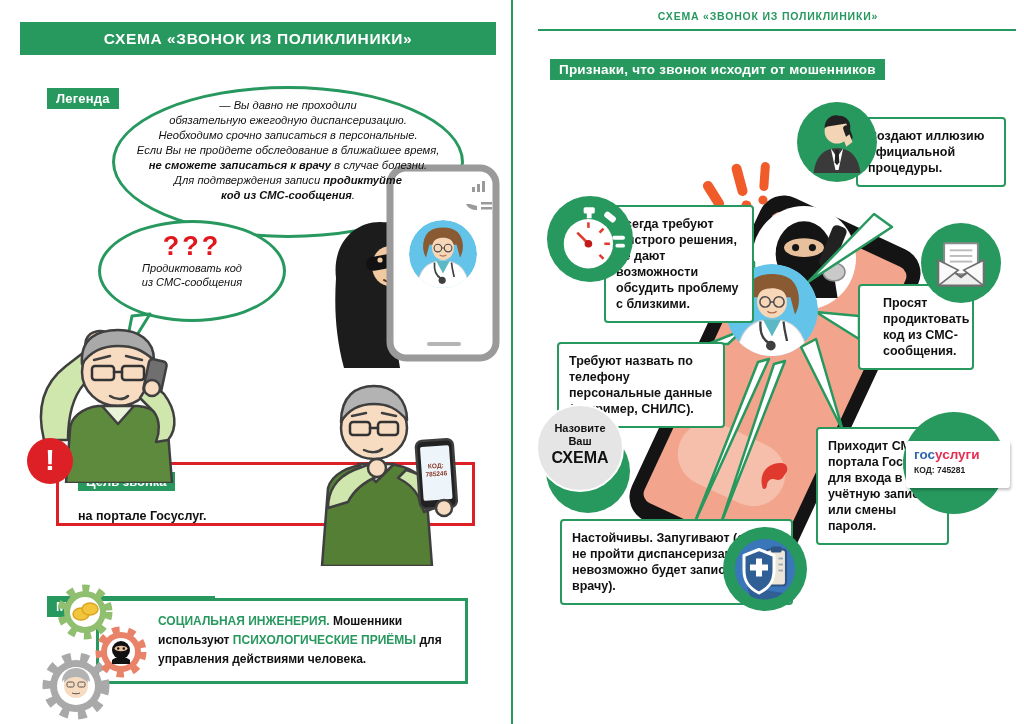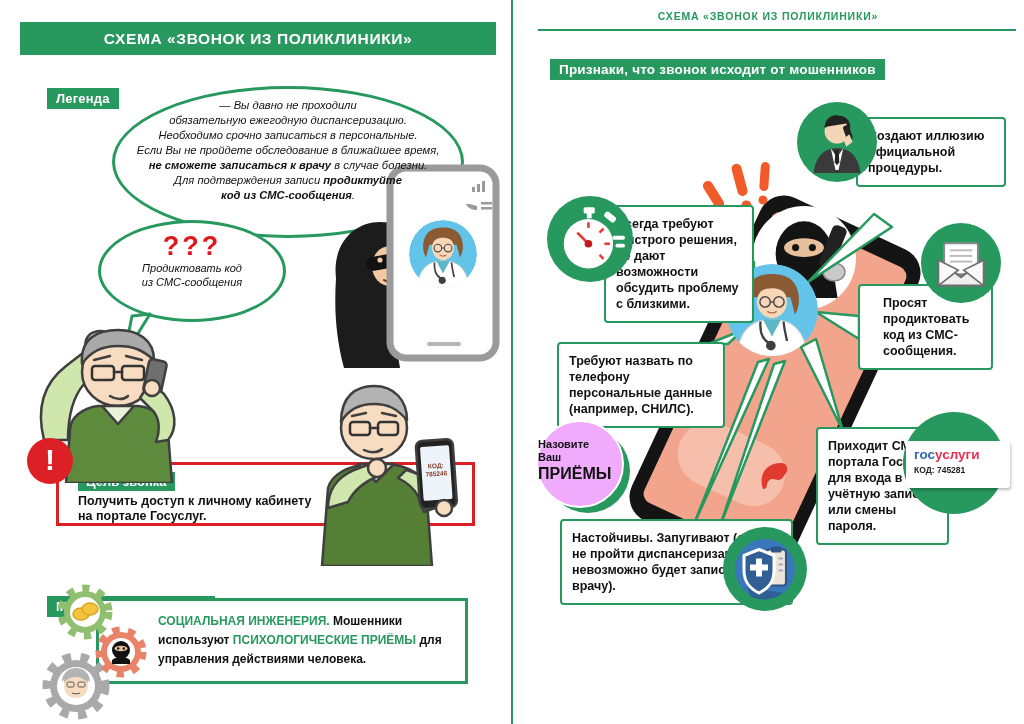--- a/index.html
+++ b/index.html
@@ -46,22 +46,22 @@
   .rp-title { position:absolute; left:512px; top:10px; width:512px; text-align:center; color:var(--green);
     font-size:10.5px; font-weight:bold; letter-spacing:.8px; }
   .rp-rule { position:absolute; left:538px; top:29px; width:478px; height:2px; background:var(--green); }
   
   .callout { position:absolute; background:#fff; border:2px solid var(--green); border-radius:4px; padding:9px 10px;
     font-size:12.5px; font-weight:bold; line-height:16px; color:#111; z-index:3; }
   .gcircle { position:absolute; border-radius:50%; background:var(--green); z-index:4; display:flex; align-items:center; justify-content:center; }
   .rp-art { position:absolute; left:512px; top:90px; width:512px; height:560px; z-index:1; overflow:visible; }
   
   .snils-back { position:absolute; left:546px; top:429px; width:84px; height:84px; border-radius:50%; background:var(--green); z-index:2; }
-  .snils-bubble { position:absolute; left:536px; top:420px; width:88px; height:88px; border-radius:50%; background:#f0abfc;
-    border:2px solid #fff; z-index:3; text-align:left; }
+  .snils-bubble { position:absolute; left:536px; top:404px; width:88px; height:88px; border-radius:50%; background:#e5e5e5;
+    border:2px solid #fff; z-index:3; text-align:center; }
   .snils-bubble .s1 { font-size:11px; font-weight:bold; margin-top:16px; line-height:13px; }
   .snils-bubble .s3 { font-size:16px; font-weight:bold; line-height:20px; }
   
   .gos-card { position:absolute; left:906px; top:441px; width:104px; height:47px; background:#fff; border-radius:3px;
     box-shadow:1px 2px 3px rgba(0,0,0,.25); z-index:5; padding:6px 8px 7px 8px; }
   .gos-brand { font-size:13.5px; font-weight:bold; line-height:15px; }
   .gos-brand .b1 { color:#3066b0; } .gos-brand .b2 { color:#e62e53; }
   .gos-code { font-size:8.5px; font-weight:bold; color:#222; margin-top:3px; }
 </style>
 </head>
@@ -166,21 +166,21 @@
       <rect x="153" y="44" width="11" height="2.5"></rect>
         <rect x="153" y="49" width="11" height="2.5"></rect>
     </g>
     <use href="#doctor" x="81" y="62" width="68" height="68"></use>
     <rect x="99" y="184" width="34" height="4" rx="2" fill="#b5b5b5"></rect>
   </svg>
 
   <div class="goal-box">
     <div class="goal-label">Цель звонка</div>
     <div class="goal-text">
-      <span>Получить доступ к личному кабинету</span><br>
+      <br>
       <span>на портале Госуслуг.</span>
     </div>
   </div>
   <div class="alert-circle">!</div>
 
   <svg class="abs" viewBox="0 0 175 190" style="left:292px; top:376px; width:175px; height:190px; z-index:2;">
     <g stroke="#3f3f3f" stroke-width="2.5" stroke-linejoin="round" stroke-linecap="round">
       <ellipse cx="82" cy="52" rx="33" ry="31" fill="#f7dcc2"></ellipse>
       <path d="M49,46 C49,20 64,10 82,10 C102,10 115,24 115,44 C104,32 96,28 82,28 C66,28 56,34 49,46 Z" fill="#b3b3b3"></path>
       <rect x="58" y="46" width="20" height="13" rx="3" fill="none" stroke="#333"></rect>
@@ -326,42 +326,42 @@
         <line x1="21" y1="25" x2="14" y2="18"></line>
       </g>
       <circle cx="21" cy="25" r="2.4" fill="#c01b1b"></circle>
       <g fill="#fff">
           <rect x="36" y="20" width="8" height="2.4" rx="1.2"></rect>
           <rect x="38" y="25" width="6" height="2.4" rx="1.2"></rect>
         </g>
     </svg>
   </div>
 
-  <div class="callout" style="left:858px; top:284px; width:135px;padding-left:23px;">Просят продиктовать код из СМС-сообщения.</div>
+  <div class="callout" style="left:858px; top:284px; width:116px;padding-left:23px;">Просят продиктовать код из СМС-сообщения.</div>
   <div class="gcircle" style="left:921px; top:223px; width:80px; height:80px;">
     <svg viewBox="0 0 44 44" width="62" height="62">
       <rect x="10" y="8" width="24" height="22" rx="1" fill="#fff" stroke="#8a8a8a" stroke-width="1.4"></rect>
       <g stroke="#bdbdbd" stroke-width="1.4">
         <line x1="14" y1="13" x2="30" y2="13"></line>
           <line x1="14" y1="17" x2="30" y2="17"></line>
           <line x1="14" y1="21" x2="30" y2="21"></line>
       </g>
       <path d="M6,20 L22,32 L38,20 L38,38 L6,38 Z" fill="#efefef" stroke="#6f6f6f" stroke-width="1.6" stroke-linejoin="round"></path>
       <path d="M6,38 L20,27 L6,20 Z" fill="#fafafa" stroke="#6f6f6f" stroke-width="1.2"></path>
       <path d="M38,38 L24,27 L38,20 Z" fill="#fafafa" stroke="#6f6f6f" stroke-width="1.2"></path>
     </svg>
   </div>
 
   <div class="callout" style="left:557px; top:342px; width:168px;">Требуют назвать по телефону персональные данные (например, СНИЛС).</div>
 
   <div class="snils-back"></div>
   <div class="snils-bubble">
     <div class="s1">Назовите</div>
     <div class="s1" style="margin-top:0;">Ваш</div>
-    <div class="s3">ПРИЁМЫ</div>
+    <div class="s3">СХЕМА</div>
   </div>
 
   <div class="callout" style="left:816px; top:427px; width:133px;">Приходит СМС с портала Госуслуг для входа в учётную запись или смены пароля.</div>
   <div class="gcircle" style="left:903px; top:412px; width:102px; height:102px;"></div>
   <div class="gos-card">
     <div class="gos-brand"><span class="b1">гос</span><span class="b2">услуги</span></div>
     <div class="gos-code">КОД: 745281</div>
   </div>
 
   <div class="callout" style="left:560px; top:519px; width:233px;">Настойчивы. Запугивают (если не пройти диспансеризацию, невозможно будет записаться к врачу).</div>

